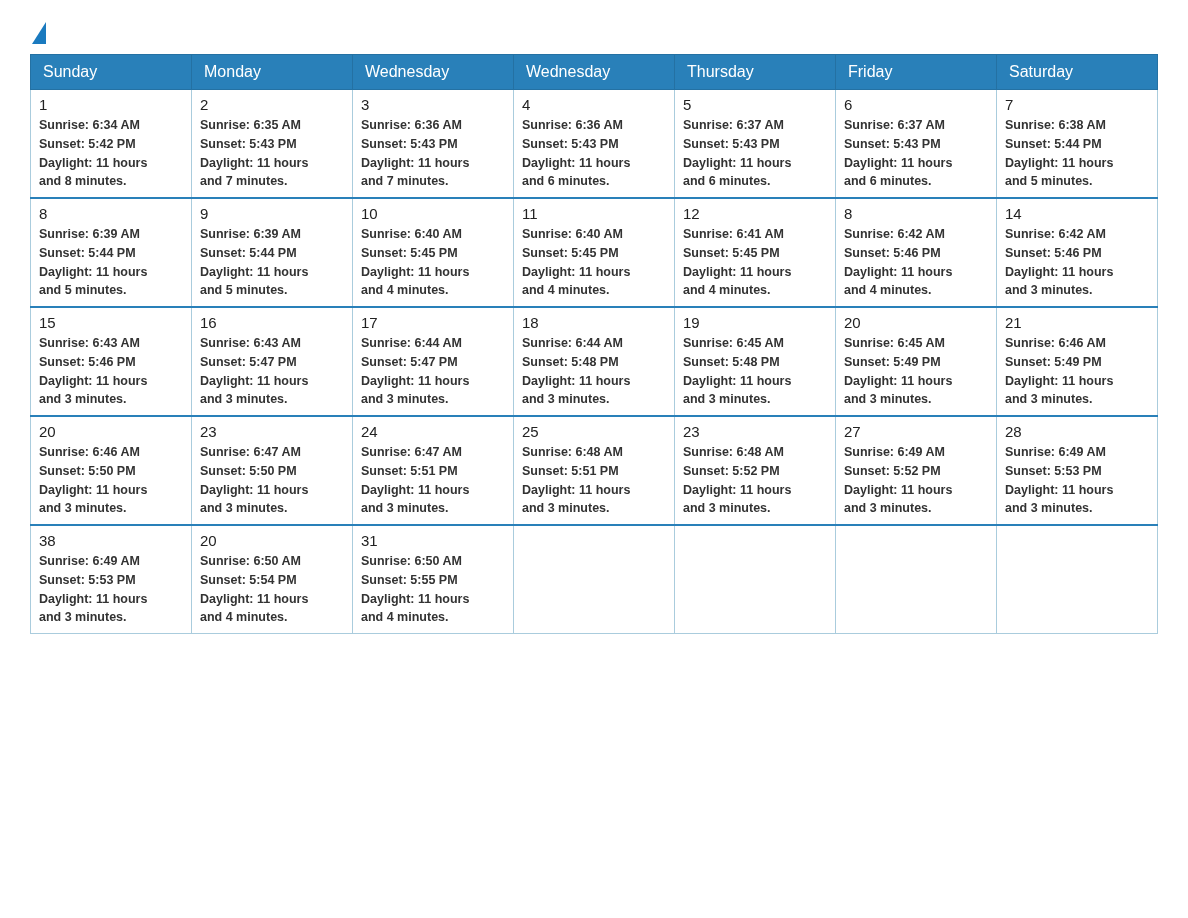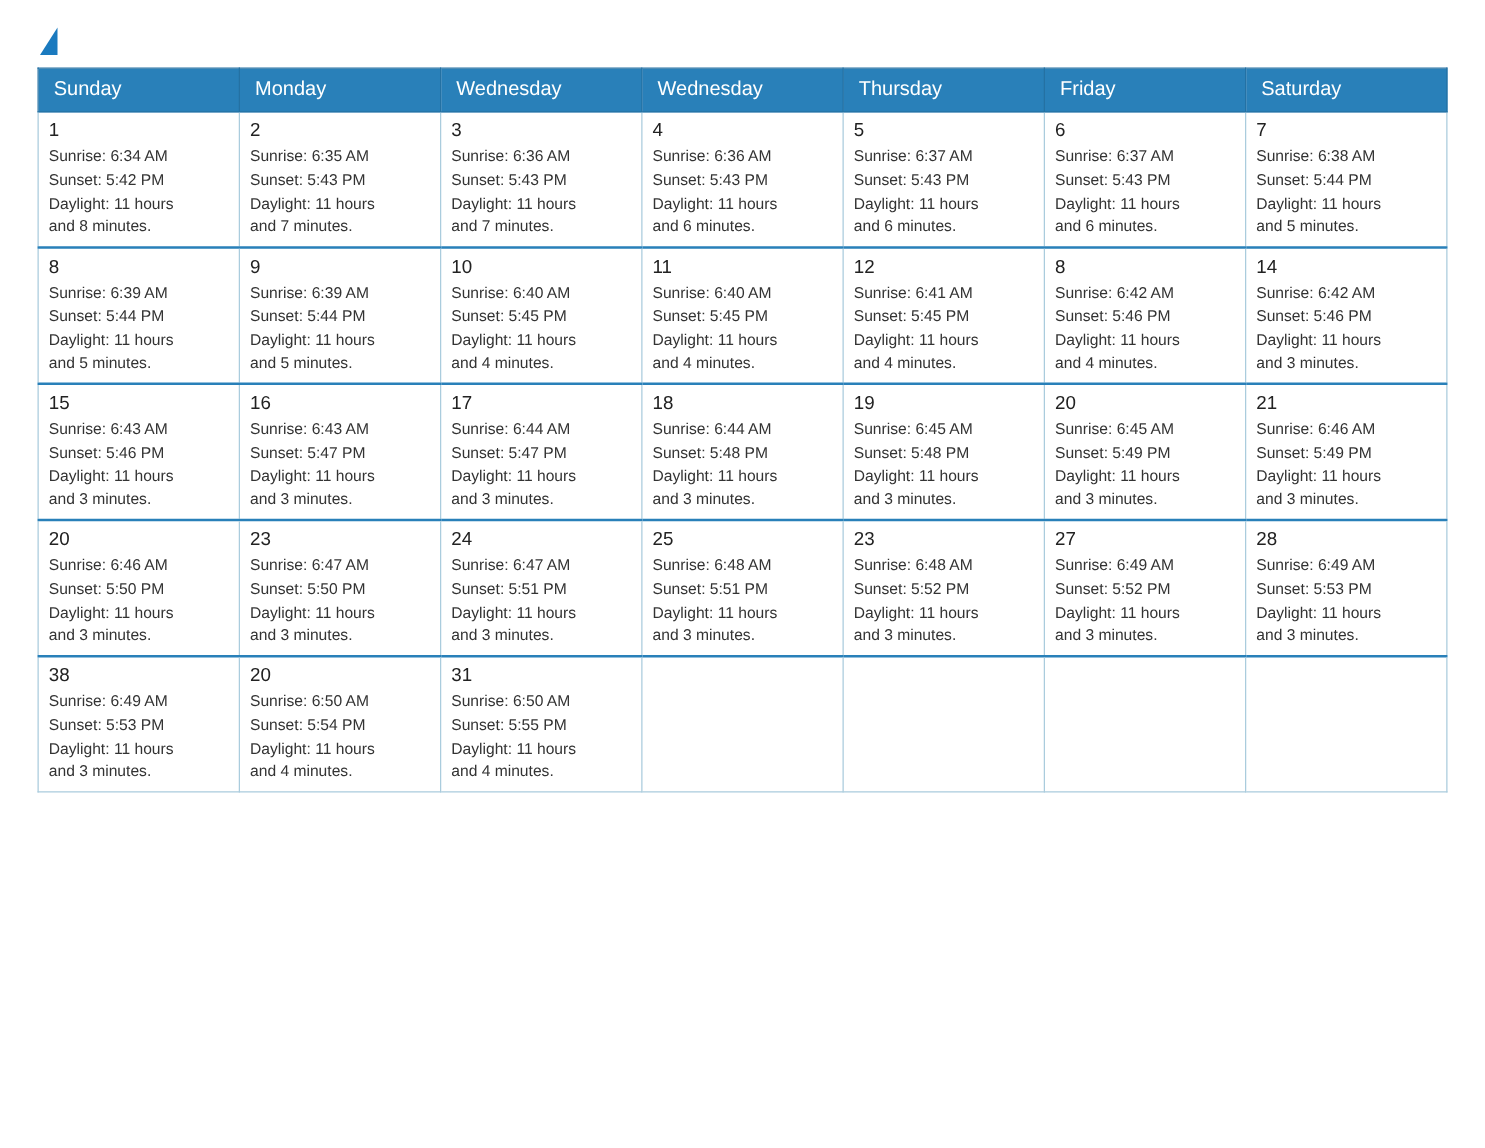--- a/index.html
+++ b/index.html
@@ -85,20 +85,21 @@
       font-size: 15px;
       font-weight: normal;
       color: #222;
       display: block;
       margin-bottom: 3px;
     }
     .day-info {
       font-size: 12.5px;
       line-height: 1.5;
       color: #333;
+      font-weight: bold;
     }
     .row-border td {
       border-top: 2px solid #2980b9;
     }
     .empty-cell {
       background: #fff;
     }
   </style>
 </head>
 <body>

